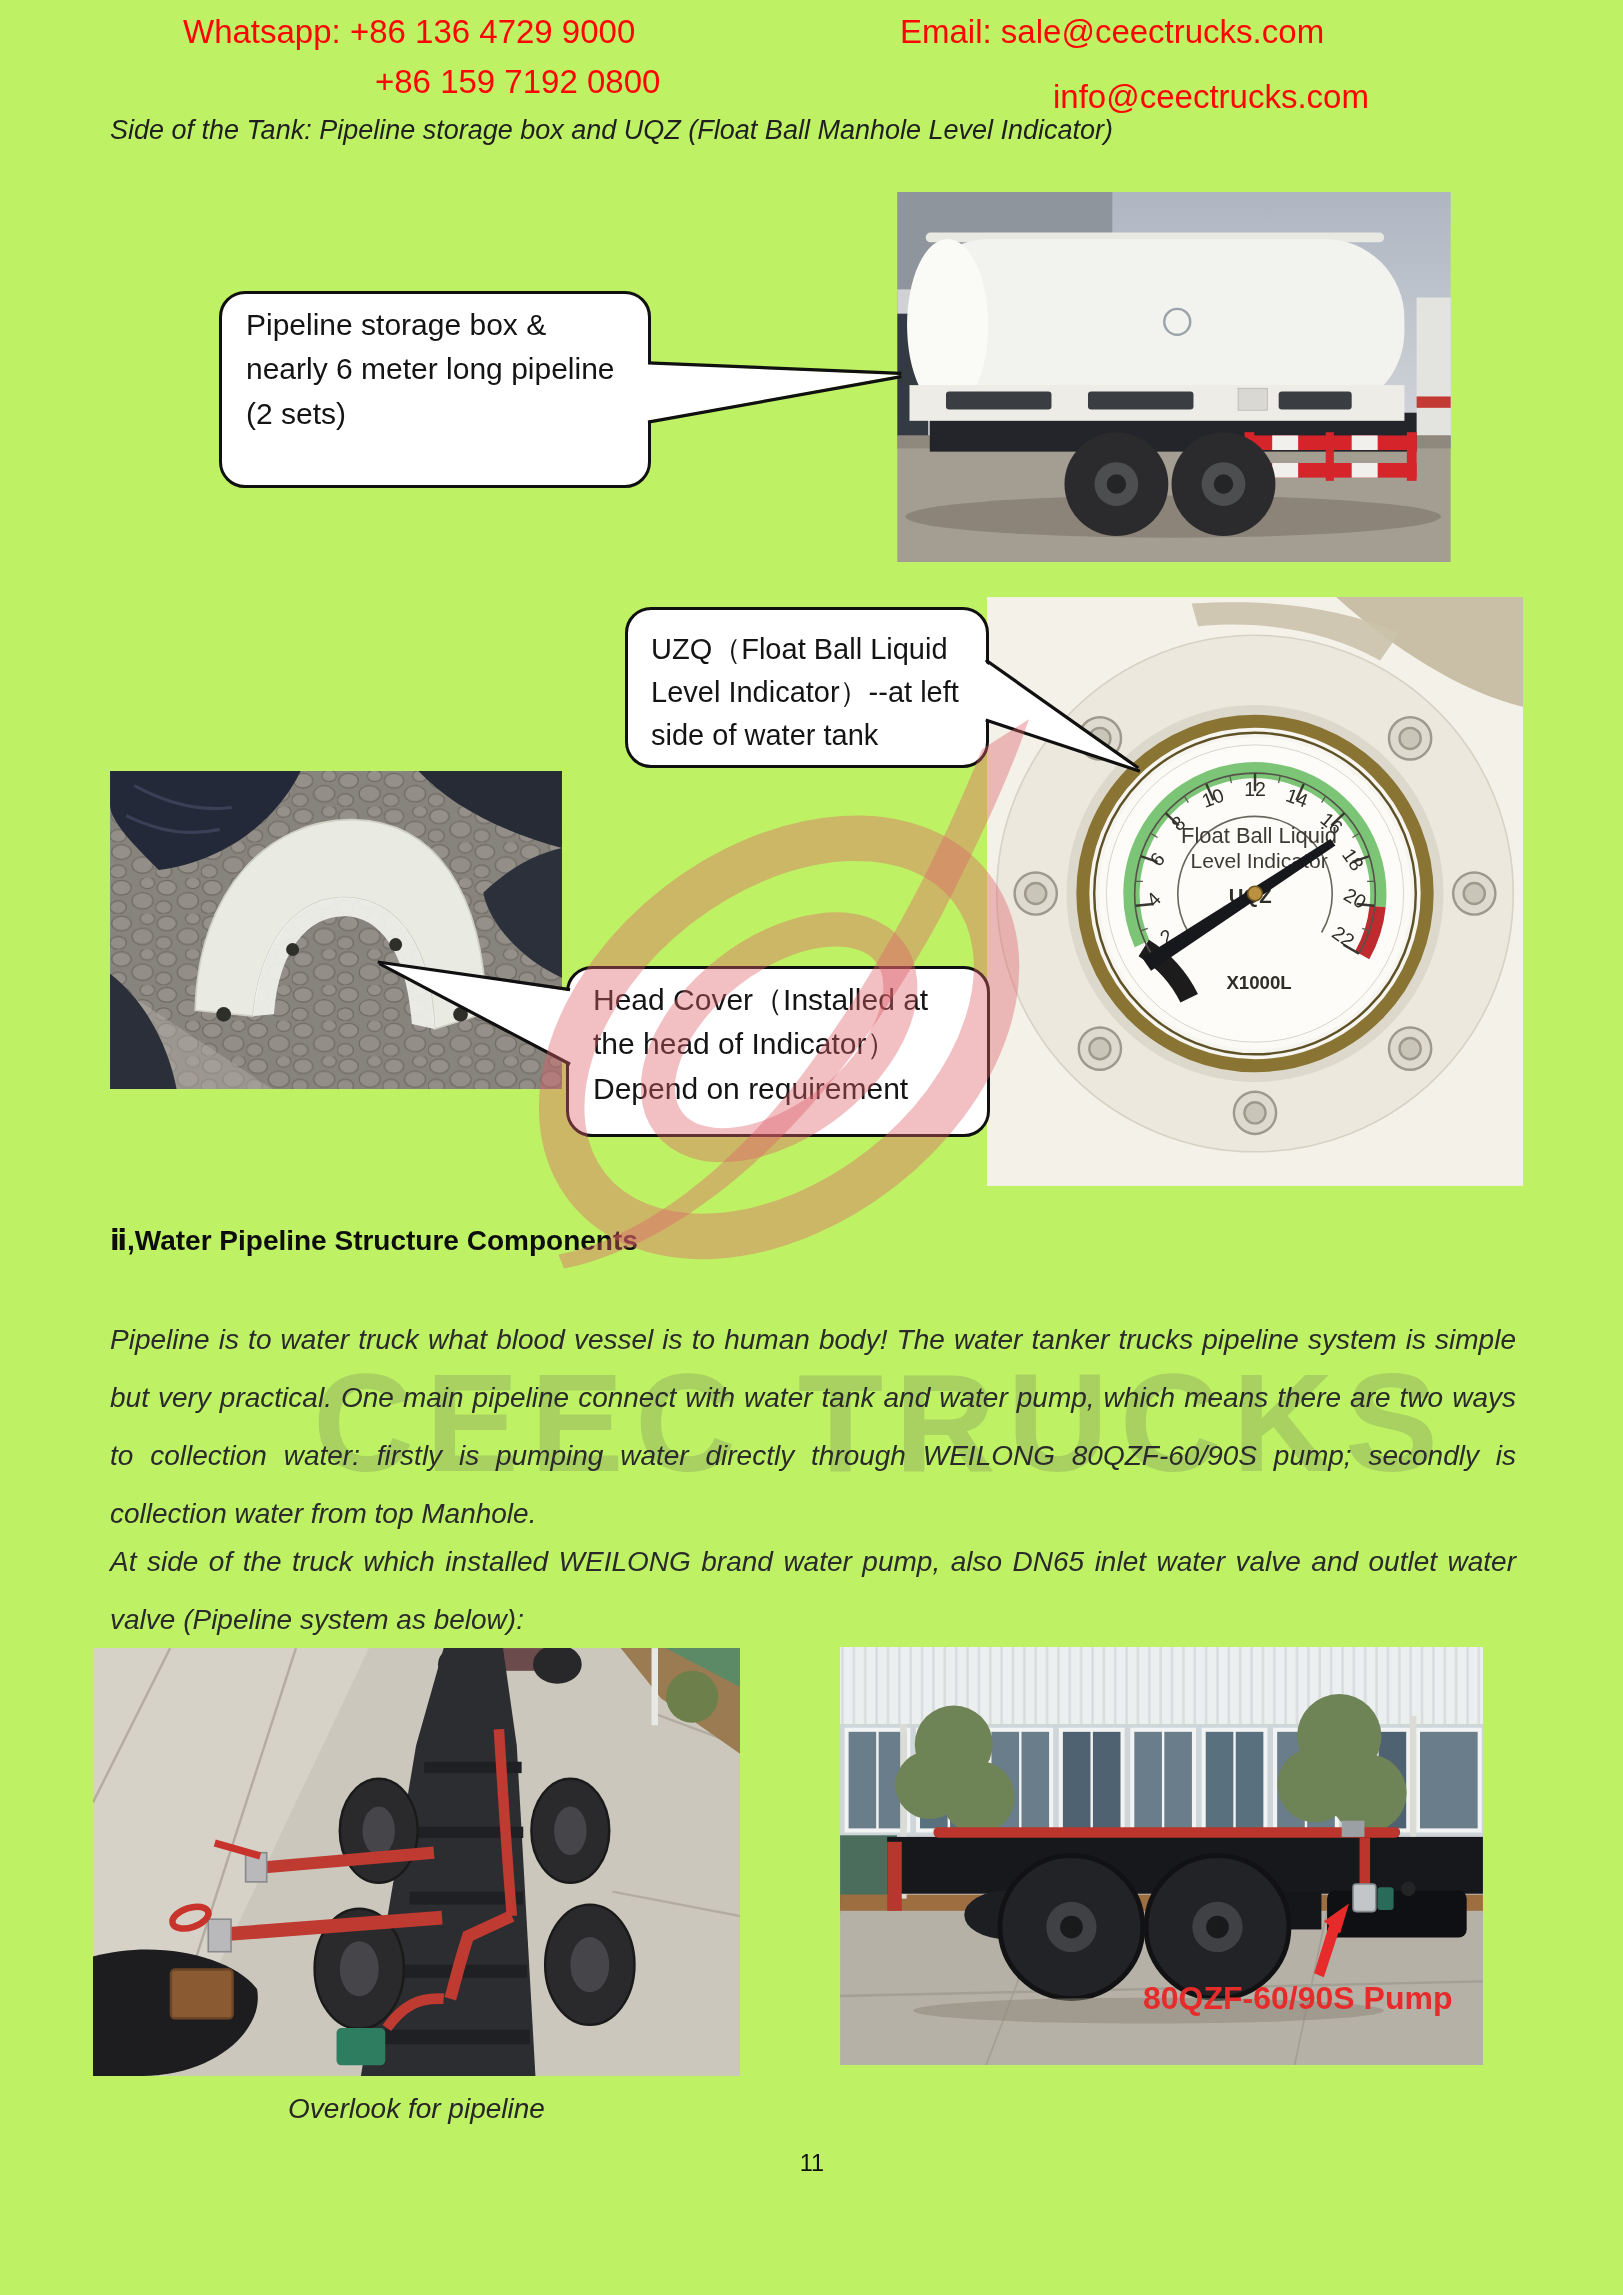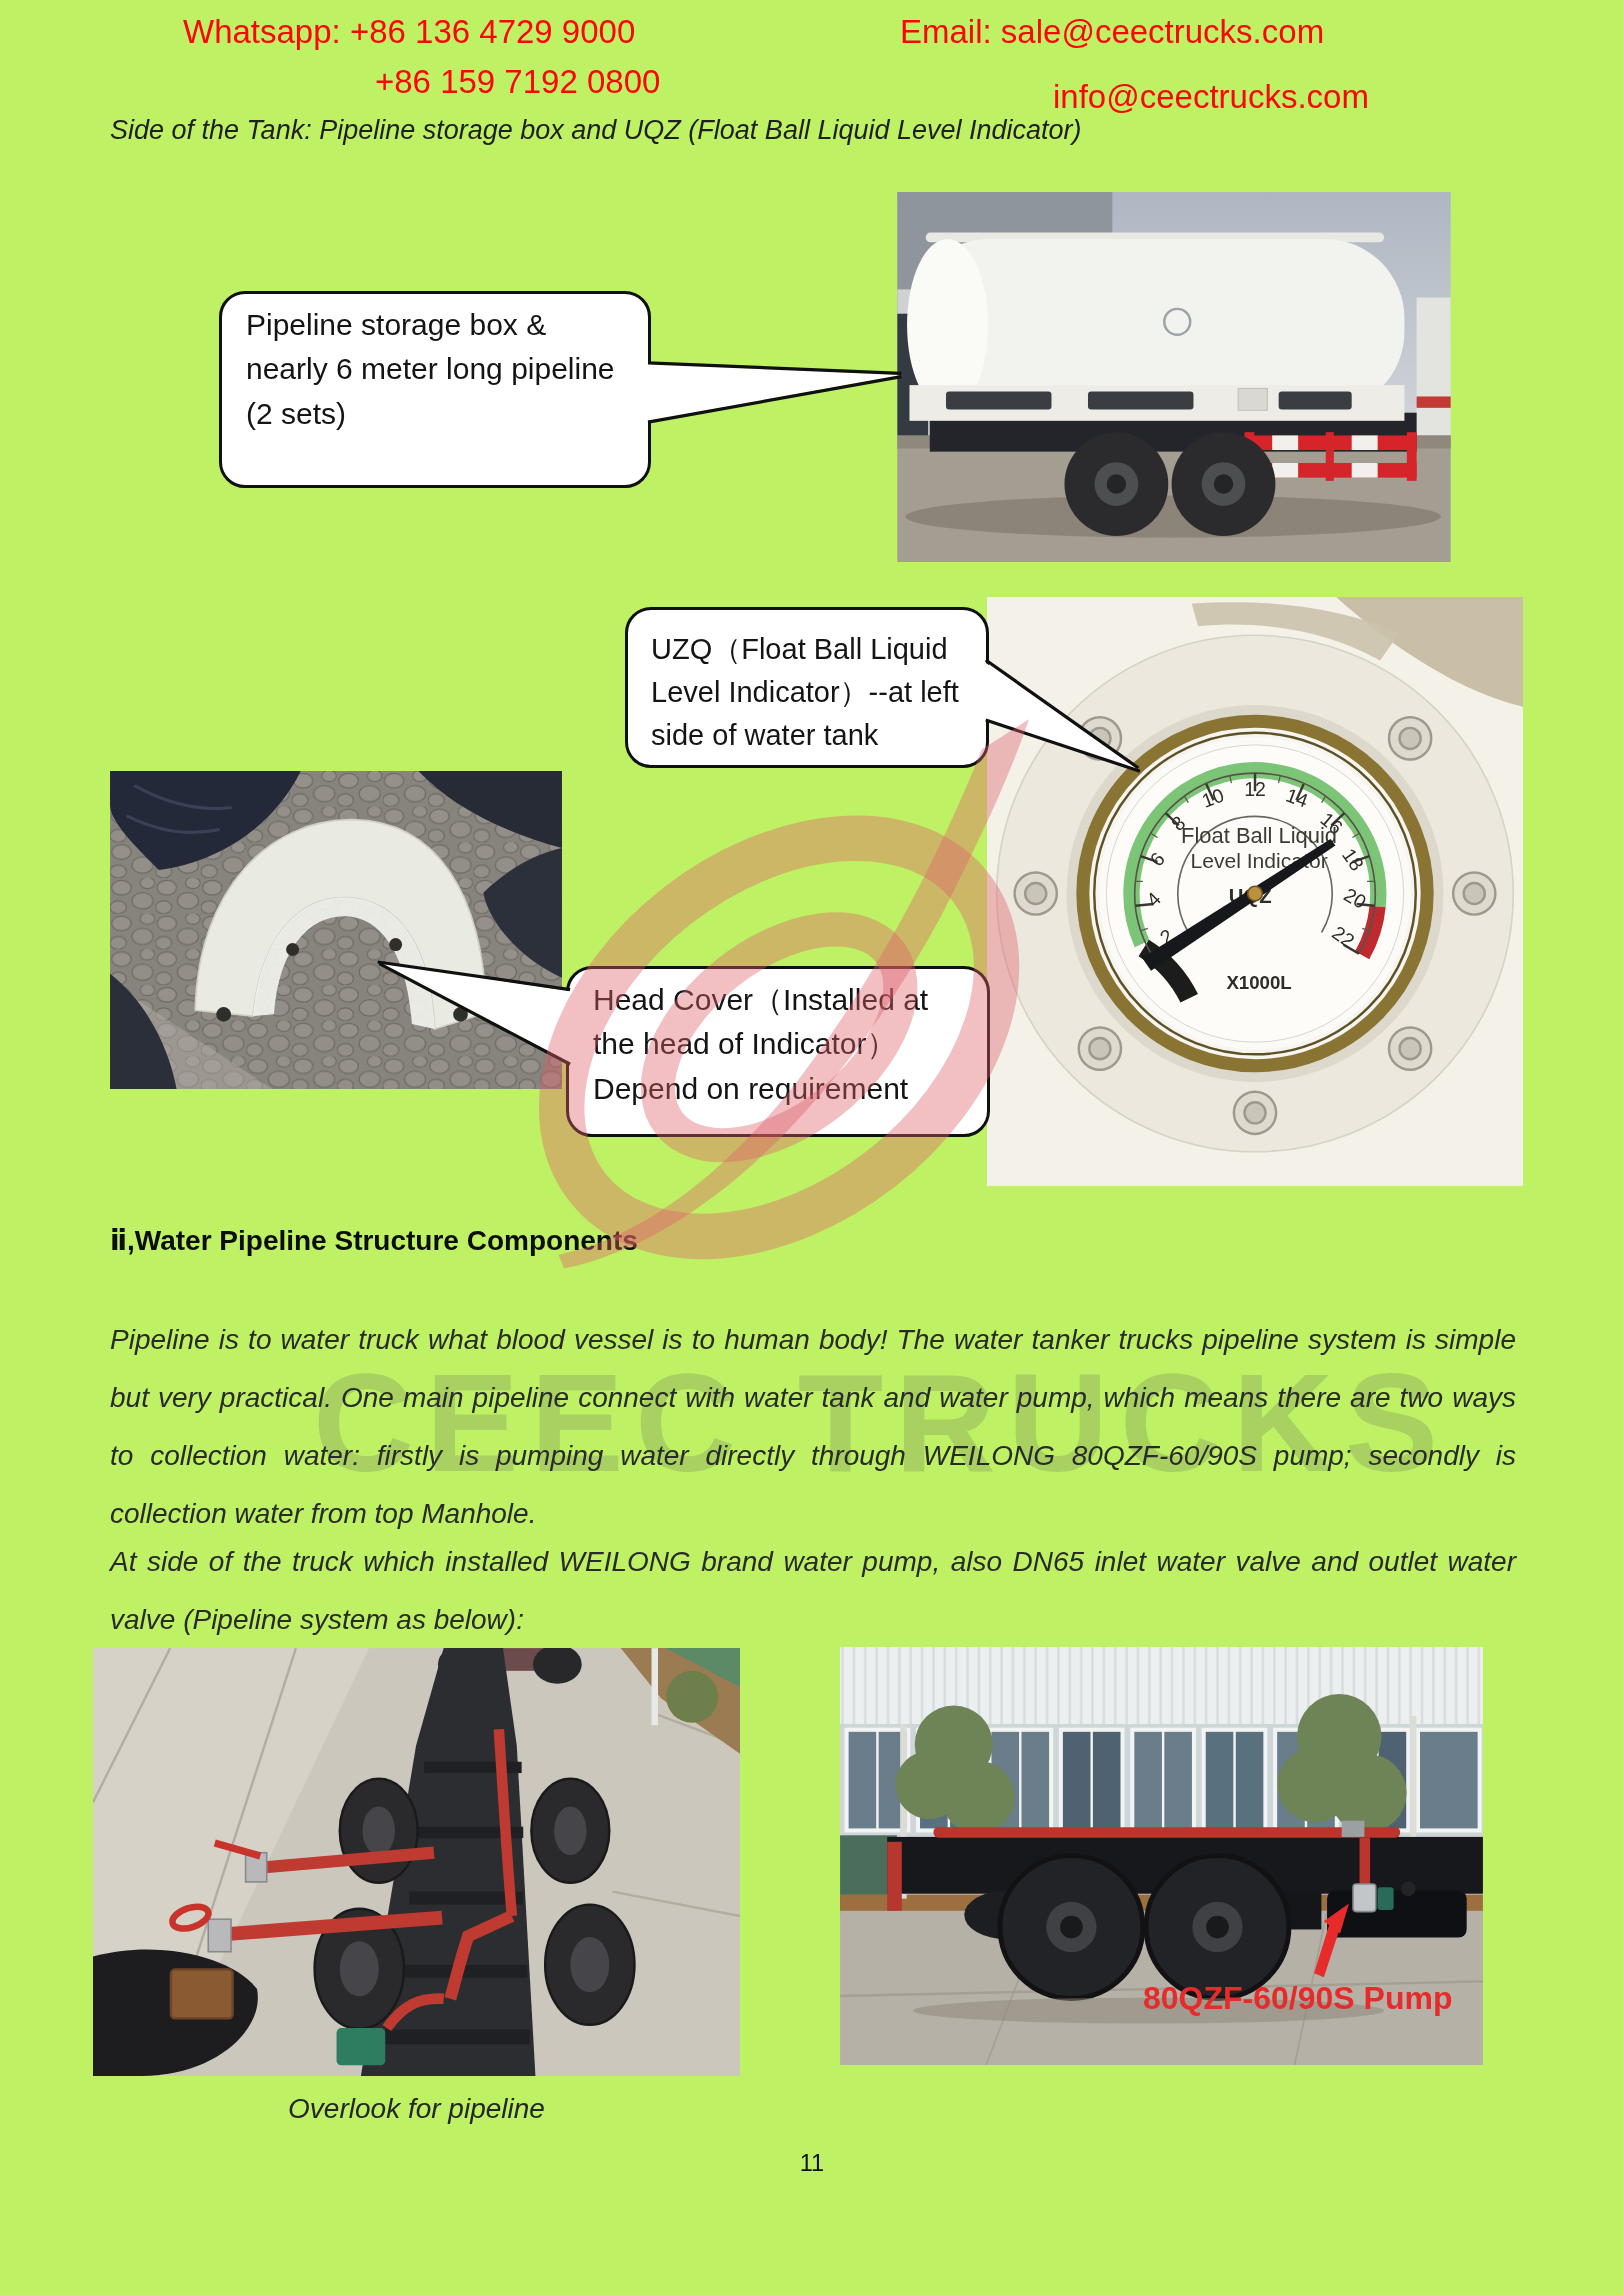--- a/index.html
+++ b/index.html
@@ -35,21 +35,21 @@
 </head>
 <body>
 
 <div class="page">
 
   <div class="abs red-contact" style="left:183px;top:13px;">Whatsapp: +86 136 4729 9000</div>
   <div class="abs red-contact" style="left:375px;top:63px;">+86 159 7192 0800</div>
   <div class="abs red-contact" style="left:900px;top:13px;">Email: sale@ceectrucks.com</div>
   <div class="abs red-contact" style="left:1021px;top:78px;margin-left:32px;">info@ceectrucks.com</div>
 
-  <div class="abs caption-italic" style="left:110px;top:115px;">Side of the Tank: Pipeline storage box and UQZ (Float Ball Liquid Level Indicator)</div>
+  <div class="abs caption-italic" style="left:110px;top:115px;">Side of the Tank: Pipeline storage box and UQZ (Float Ball Manhole Level Indicator)</div>
 
   <div class="wm-text">CEEC TRUCKS</div>
 
   <div class="photo" style="left:897px;top:192px;">
     <svg width="554" height="370" viewBox="0 0 682 456">
       <defs>
         <linearGradient id="sky" x1="0" y1="0" x2="0" y2="1">
           <stop offset="0" stop-color="#aeb6c2"></stop>
             <stop offset="1" stop-color="#d3d6da"></stop>
         </linearGradient>

